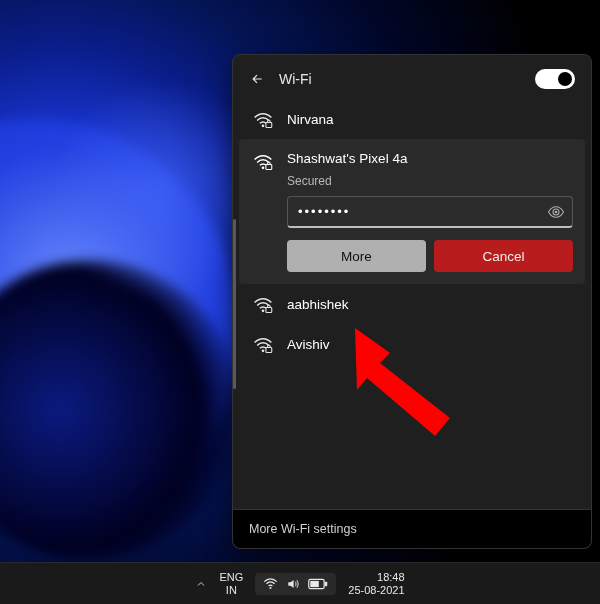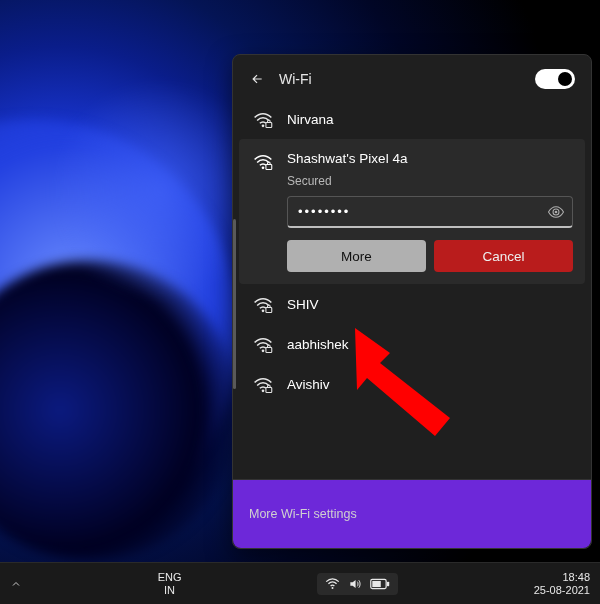--- a/index.html
+++ b/index.html
@@ -62,29 +62,29 @@
   }
   .eye { position:absolute; right:8px; top:7px; width:18px; height:18px; opacity:.8; cursor:pointer; }
   .btn-row { display:flex; gap:8px; margin-top:12px; }
   .btn {
     flex:1; height:32px; border-radius:4px; border:none;
     font-size:13.5px; cursor:pointer;
   }
   .btn-primary { background:#b0b0b0; color:#111; }
   .btn-secondary { background:#b91c1c; color:#eee; }
   .footer {
-    padding: 27px 16px; font-size:12.5px; color:#d0d0d0;
-    border-top: 1px solid #333; background:#6d28d9;
+    padding: 12px 16px; font-size:12.5px; color:#d0d0d0;
+    border-top: 1px solid #333; background:#000000;
     border-radius: 0 0 8px 8px;
   }
 
   .taskbar {
     position:absolute; left:0; right:0; bottom:0; height:42px;
     background:#1a1a1a; border-top:1px solid #2a2a2a;
-    display:flex; align-items:center; justify-content:space-between;
+    display:flex; align-items:center; justify-content:center;
     padding: 0 10px; gap:12px;
     color:#e8e8e8; font-size:11px;
   }
   .tb-chevron { width:12px; height:12px; opacity:.85; }
   .tb-lang { text-align:center; line-height:13px; }
   .tb-icons { display:flex; align-items:center; gap:8px; background:#2a2a2a; border-radius:4px; padding:4px 8px; }
   .tb-clock { text-align:right; line-height:13px; }
 
   .arrow-annot { position:absolute; pointer-events:none; }
 
@@ -152,35 +152,20 @@
               </svg>
           </span>
         </div>
         <div class="btn-row">
           <button class="btn btn-primary">More</button>
           <button class="btn btn-secondary">Cancel</button>
         </div>
       </div>
     </div>
 
-    <div class="item simple">
-      <span class="icon">
-        <svg width="20" height="18" viewBox="0 0 24 20">
-            <g fill="none" stroke="#e6e6e6" stroke-width="1.8">
-              <path d="M2 7c6-6 14-6 20 0"></path>
-              <path d="M5 10.5c4.2-4.2 9.8-4.2 14 0"></path>
-              <path d="M8.2 14c2.3-2.3 5.3-2.3 7.6 0"></path>
-            </g>
-            <circle cx="12" cy="17" r="1.6" fill="#e6e6e6"></circle>
-            <rect x="15.5" y="13" width="7" height="6" rx="1" fill="#1f1f1f" stroke="#e6e6e6" stroke-width="1.3"></rect>
-            <path d="M17.5 13v-1.5a1.5 1.5 0 0 1 3 0V13" fill="none" stroke="#e6e6e6" stroke-width="1.3"></path>
-          </svg>
-      </span>
-      <span class="net-name">SHIV</span>
-    </div>
 
     <div class="item simple">
       <span class="icon">
         <svg width="20" height="18" viewBox="0 0 24 20">
             <g fill="none" stroke="#e6e6e6" stroke-width="1.8">
               <path d="M2 7c6-6 14-6 20 0"></path>
               <path d="M5 10.5c4.2-4.2 9.8-4.2 14 0"></path>
               <path d="M8.2 14c2.3-2.3 5.3-2.3 7.6 0"></path>
             </g>
             <circle cx="12" cy="17" r="1.6" fill="#e6e6e6"></circle>

